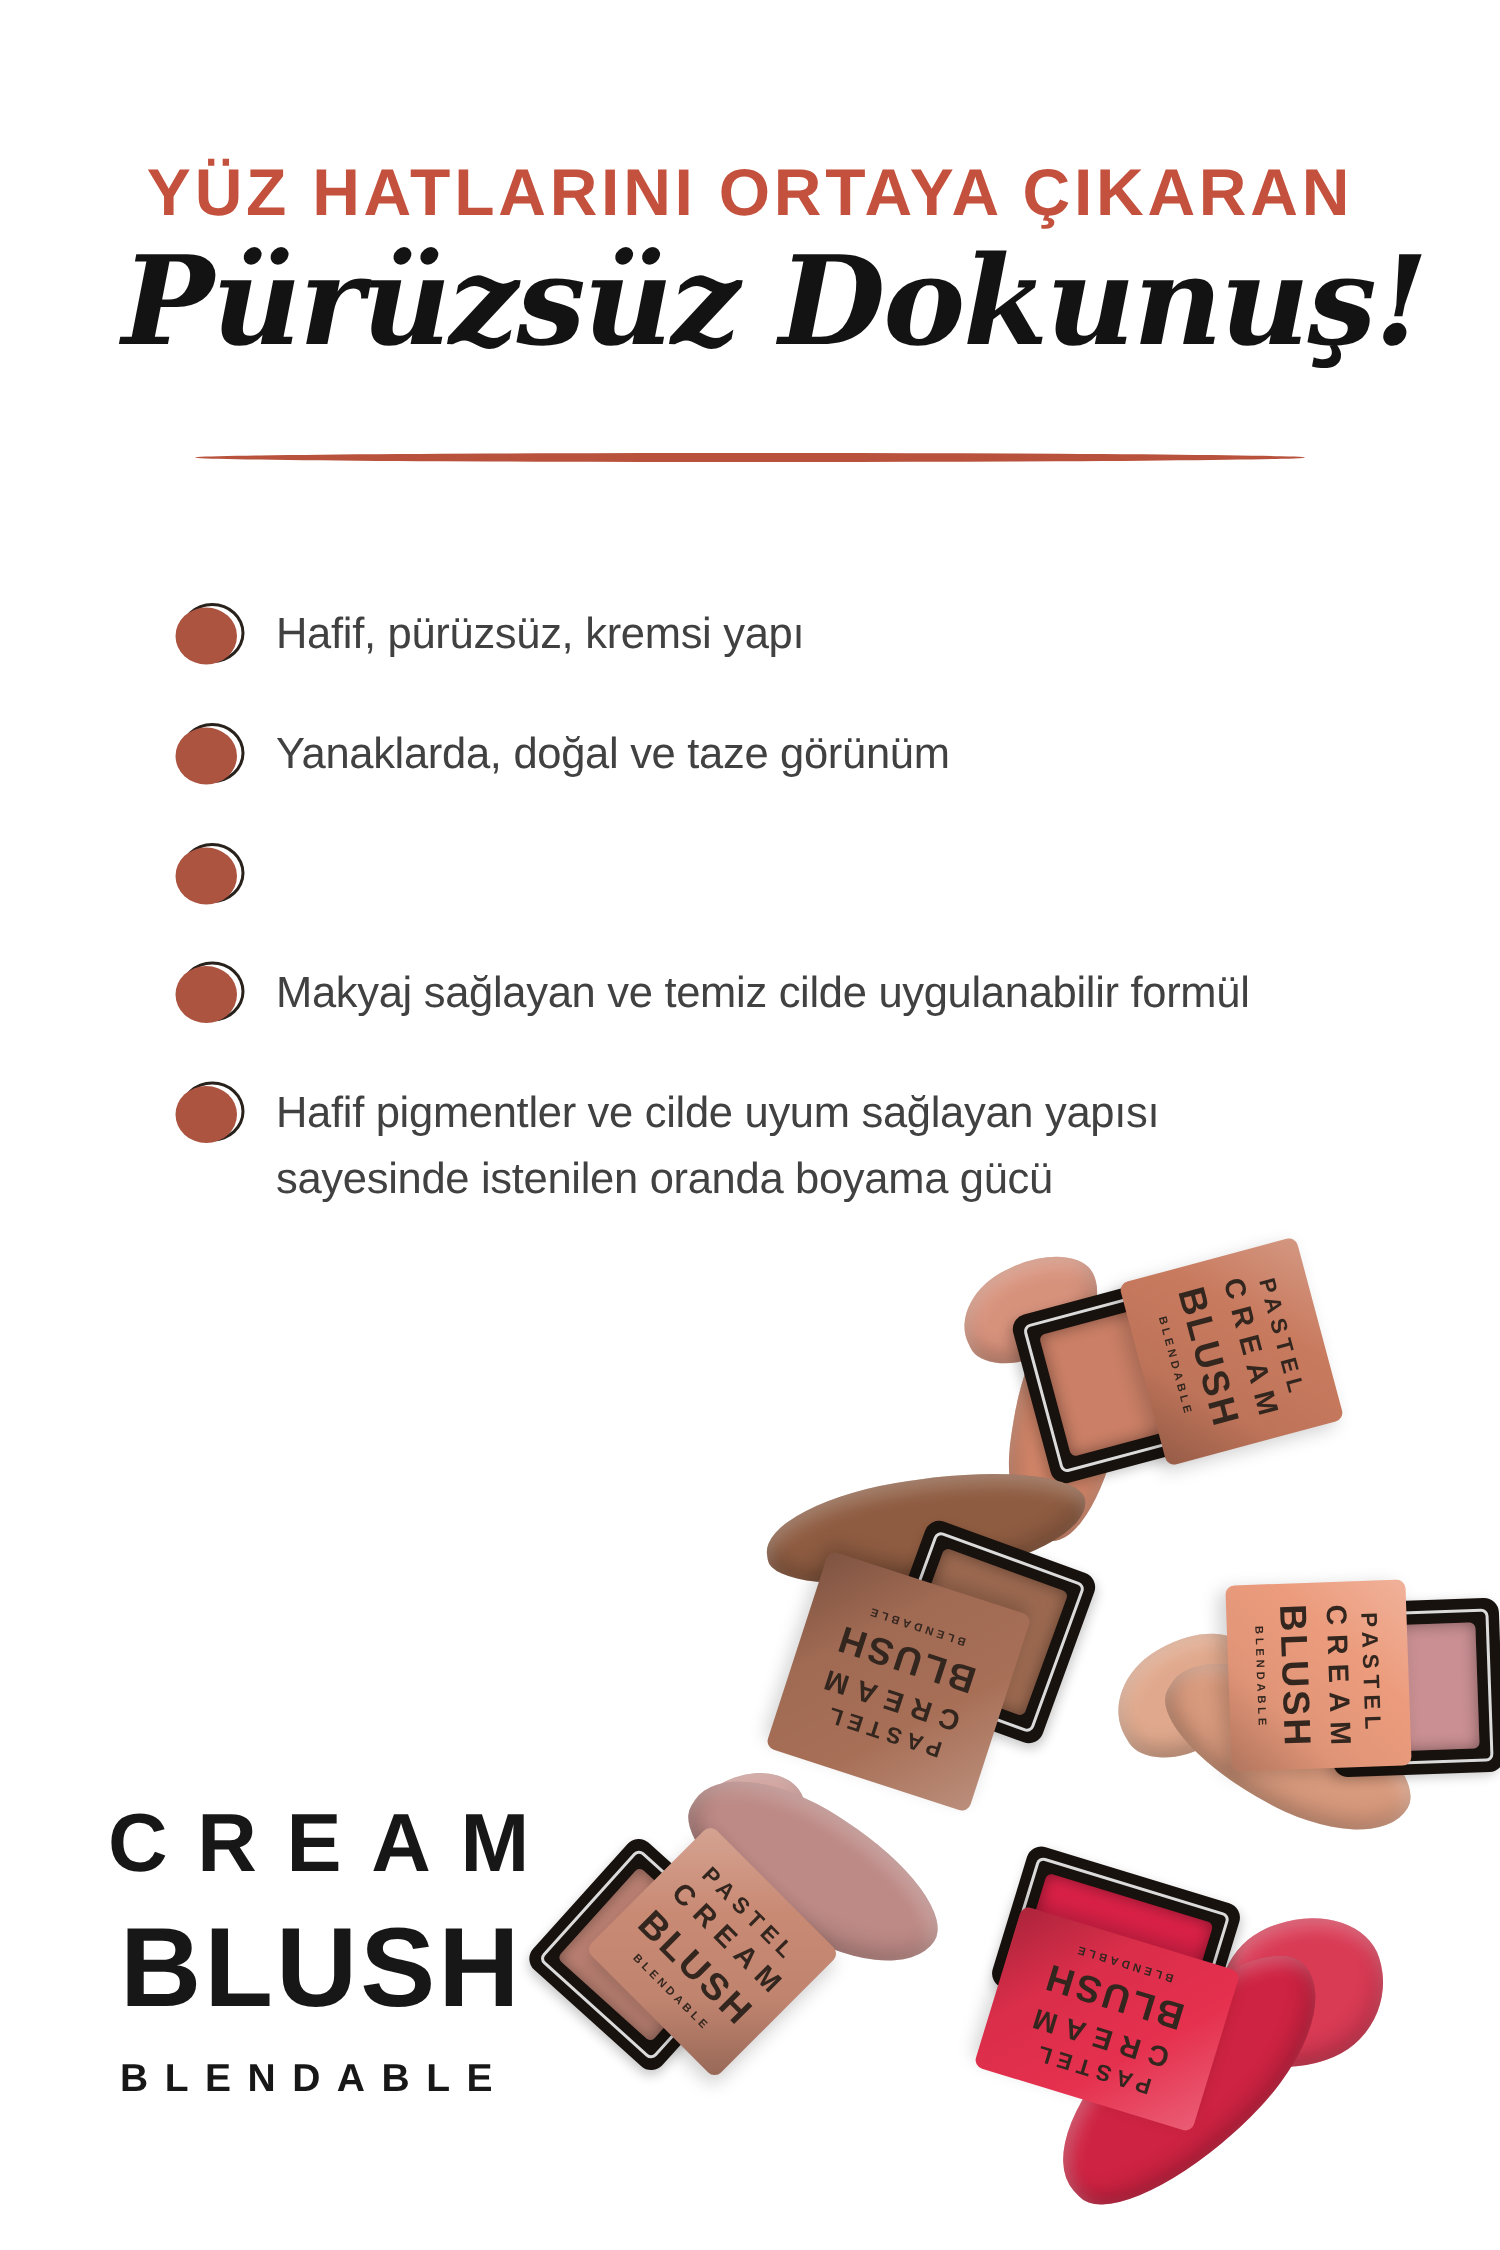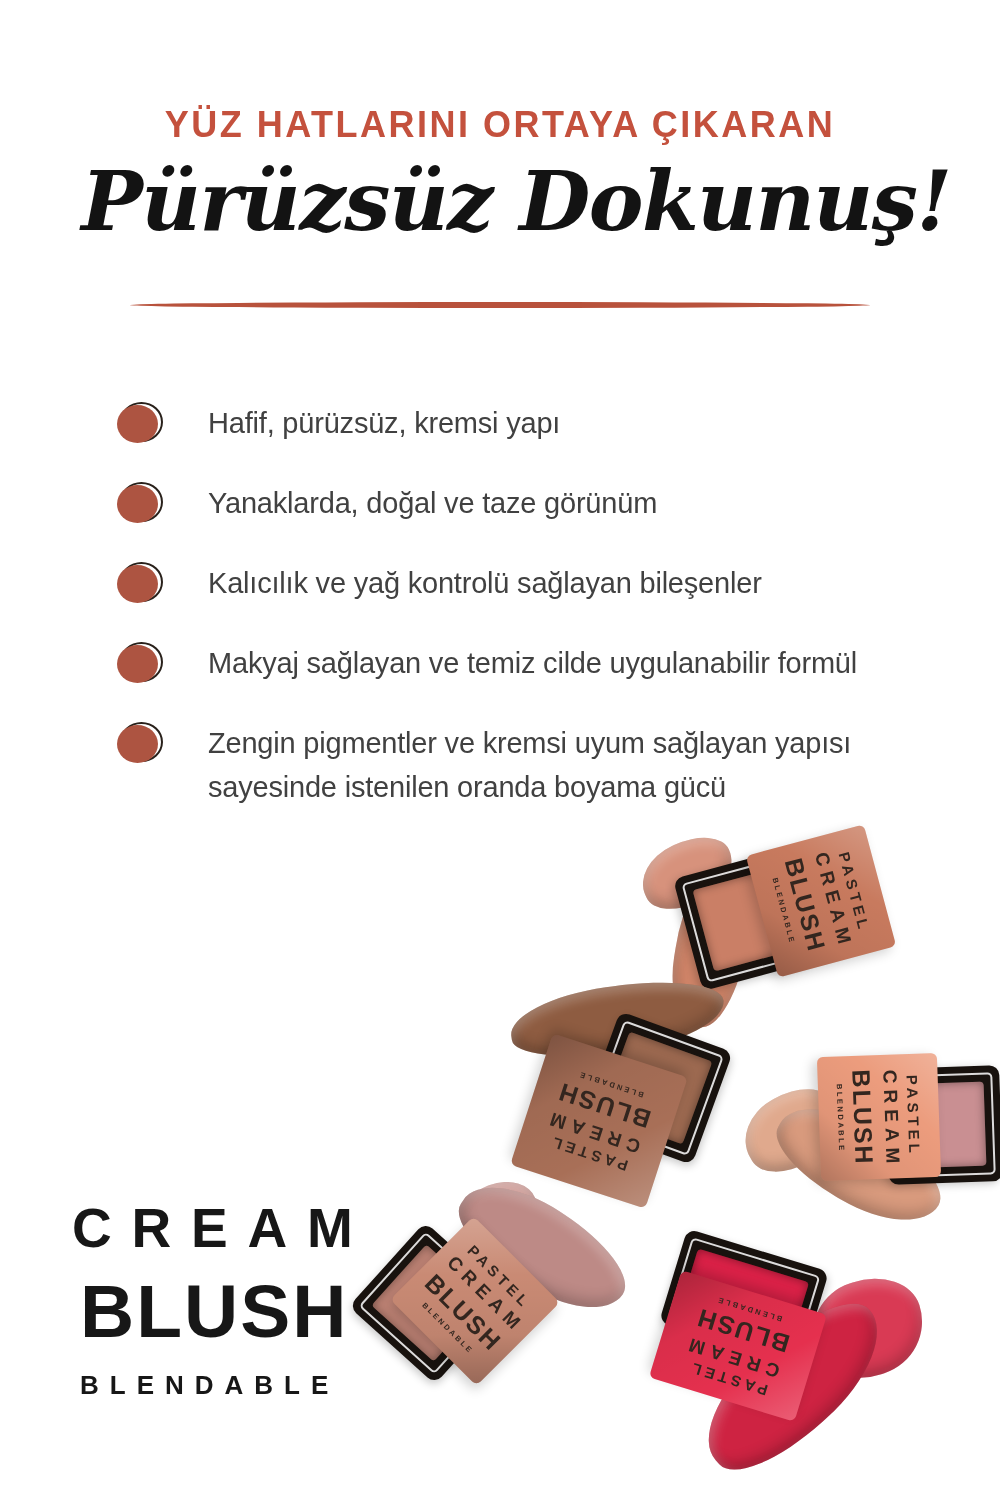--- a/index.html
+++ b/index.html
@@ -1,29 +1,29 @@
 <!DOCTYPE html>
 <html><head>
 <meta charset="utf-8">
 <style>
   html,body{margin:0;padding:0;background:#ffffff;}
   .page{position:relative;width:1000px;height:1500px;background:#ffffff;overflow:hidden;
         font-family:"Liberation Sans",sans-serif;}
 
   
   .kicker{position:absolute;left:0;right:0;top:104px;text-align:center;
-          font-size:36px;font-weight:700;letter-spacing:2.5px;}
+          font-size:44px;font-weight:700;letter-spacing:2.5px;}
   .headline{position:absolute;left:0;right:0;top:152px;margin:0;text-align:center;
             font-family:"DejaVu Serif",serif;font-style:italic;font-weight:700;
             font-size:82px;letter-spacing:-1.5px;line-height:1.2;padding-left:32px;}
   .divider{position:absolute;left:130px;top:302px;width:740px;height:6px;border-radius:50%;}
 
   
   .features{position:absolute;left:117px;top:401px;margin:0;padding:0;list-style:none;}
-  .feature{display:flex;align-items:flex-start;margin-bottom:36px;gap:24px;}
+  .feature{display:flex;align-items:flex-start;margin-bottom:36px;}
   .bullet{position:relative;width:46px;height:42px;flex:0 0 auto;margin-right:21px;margin-top:1px;}
   .bullet::before{content:'';position:absolute;left:3px;top:0;width:39px;height:36px;
                   border:2.5px solid #29211b;border-radius:50%;}
   .bullet-fill{position:absolute;left:0;top:3px;width:41px;height:38px;border-radius:50%;}
   .feature-text{font-size:29px;color:#414141;line-height:44px;max-width:705px;letter-spacing:-0.2px;}
 
   
   .piece{position:absolute;}
   .swatch{border-radius:48% 52% 50% 50% / 55% 45% 58% 42%;
           box-shadow:inset 0 6px 12px rgba(255,255,255,.28),inset 0 -8px 14px rgba(0,0,0,.20),
@@ -68,33 +68,32 @@
     <li class="feature">
       <span class="bullet">
           <span class="bullet-fill" style="background: rgb(173, 84, 65);"></span>
         </span>
       <span class="feature-text">Yanaklarda, doğal ve taze görünüm</span>
     </li>
     <li class="feature">
       <span class="bullet">
           <span class="bullet-fill" style="background: rgb(173, 84, 65);"></span>
         </span>
-      <span class="feature-text">Kalıcılık ve yağ kontrolü sağlayan bileşenler</span>
     </li>
     <li class="feature">
       <span class="bullet">
           <span class="bullet-fill" style="background: rgb(173, 84, 65);"></span>
         </span>
       <span class="feature-text">Makyaj sağlayan ve temiz cilde uygulanabilir formül</span>
     </li>
     <li class="feature">
       <span class="bullet">
           <span class="bullet-fill" style="background: rgb(173, 84, 65);"></span>
         </span>
-      <span class="feature-text">Zengin pigmentler ve kremsi uyum sağlayan yapısı sayesinde istenilen oranda boyama gücü</span>
+      <span class="feature-text">Hafif pigmentler ve cilde uyum sağlayan yapısı sayesinde istenilen oranda boyama gücü</span>
     </li>
   </ul>
 
   <div class="piece swatch" style="left: 640px; top: 842px; width: 95px; height: 62px; transform: rotate(-25deg); background: rgb(215, 146, 124);"></div>
   <div class="piece swatch" style="left: 676px; top: 868px; width: 70px; height: 160px; transform: rotate(9deg); background: rgb(207, 132, 104);"></div>
   <div class="piece base" style="left:686px;top:862px;width:116px;height:116px;transform:rotate(75deg);">
     <span class="pan" style="background: rgb(202, 127, 102);"></span>
   </div>
   <div class="piece lid" style="left: 758px; top: 840px; width: 126px; height: 122px; transform: rotate(75deg); background: rgb(200, 122, 94);">
     <span class="lid-label">

